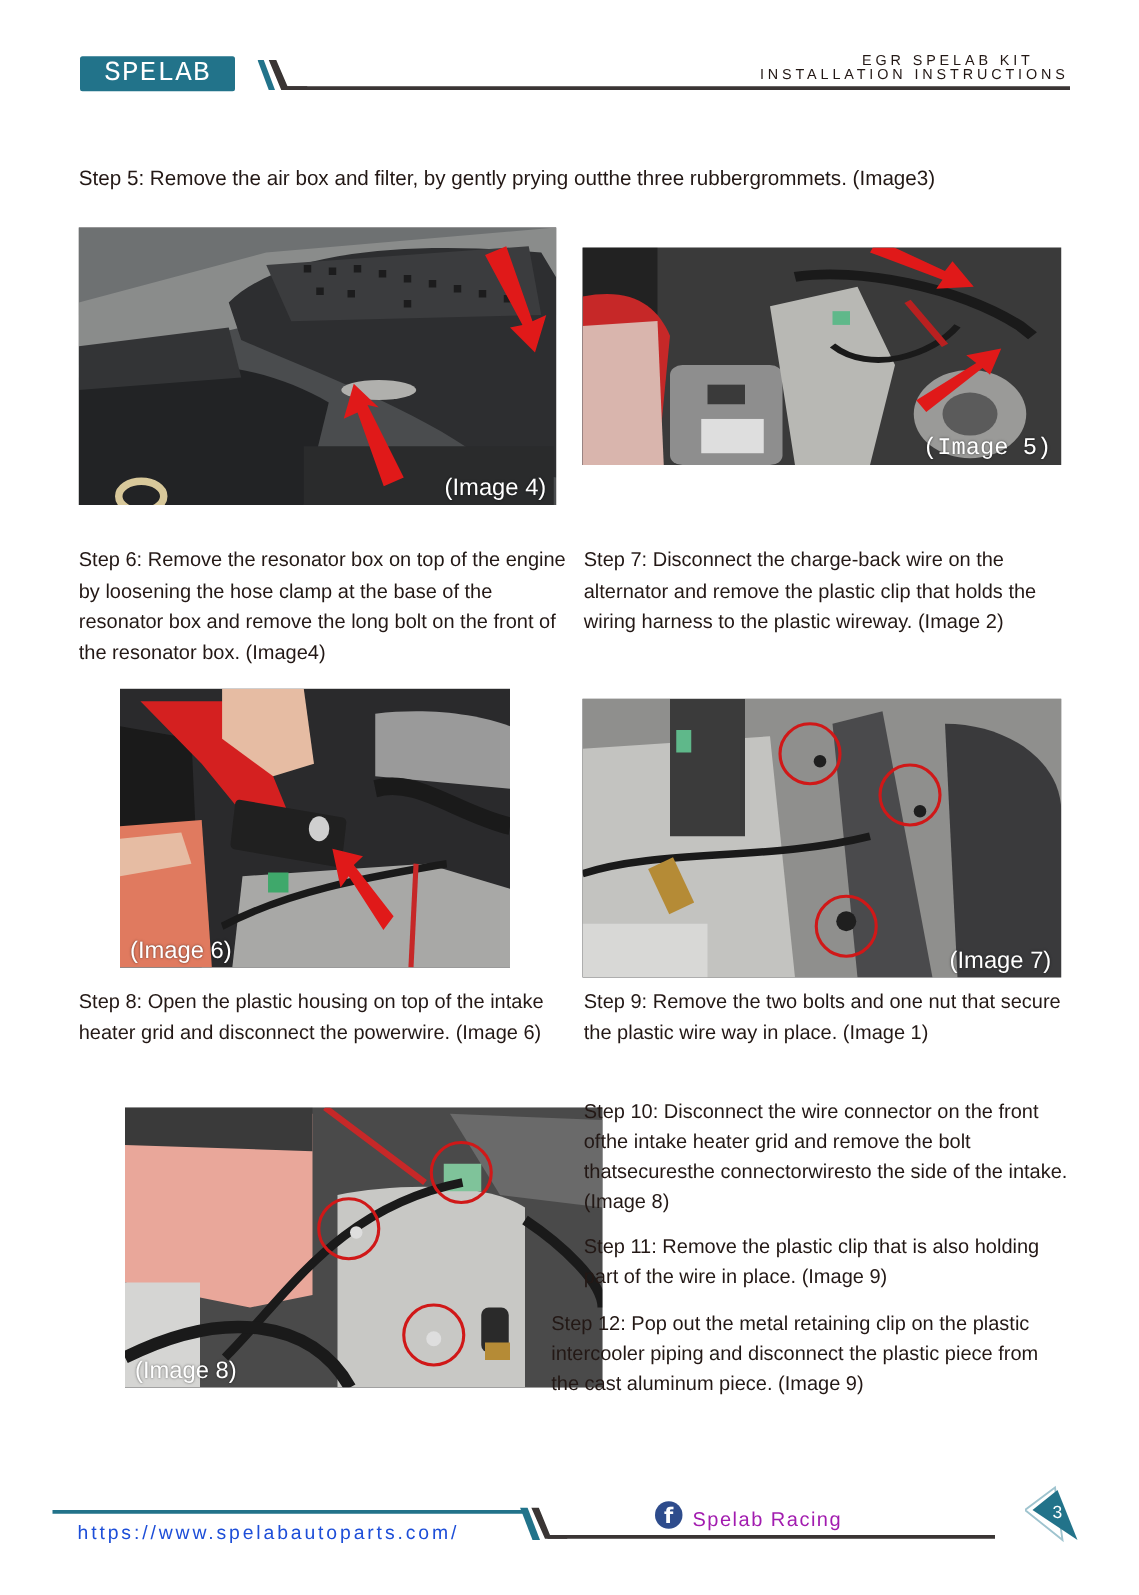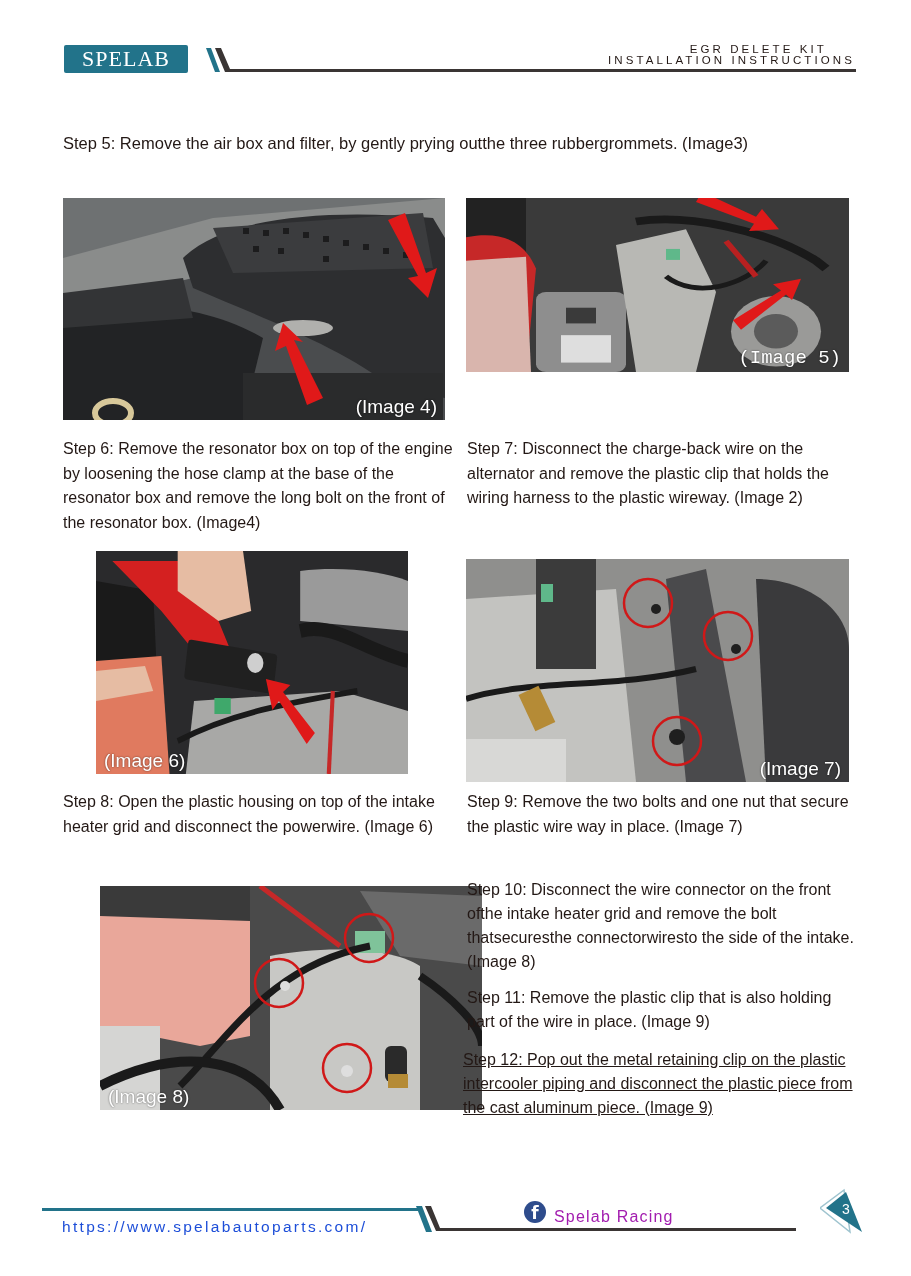--- a/index.html
+++ b/index.html
@@ -6,21 +6,21 @@
   html, body { width: 911px; height: 1276px; background: #ffffff; overflow: hidden; }
   body { position: relative; font-family: "Liberation Sans", sans-serif; color: #231815; }
 
   
   .logo {
     position: absolute; left: 64px; top: 45px; width: 124px; height: 28px;
     background: #22738a; border-radius: 2px;
     display: flex; align-items: center; justify-content: center;
   }
   .logo span {
-    font-family: Liberation Serif, serif; font-size: 22px; font-weight: 400;
+    font-family: Liberation Mono, monospace; font-size: 22px; font-weight: 400;
     color: #ffffff; letter-spacing: 1px; line-height: 1;
   }
   .hdr-slashes { position: absolute; left: 206px; top: 48px; width: 40px; height: 26px; }
   .hdr-rule { position: absolute; left: 228px; top: 69px; width: 628px; height: 3px; background: #3a3534; }
   .hdr-title {
     position: absolute; right: 56px; top: 44px; text-align: right;
     font-size: 11.5px; letter-spacing: 3.1px; line-height: 11px; color: #231815;
   }
   .hdr-title .t1 { display: block; padding-right: 28px; }
   .hdr-title .t2 { display: block; }
@@ -32,33 +32,33 @@
   
   .photo { position: absolute; overflow: hidden; background: #555; }
   .photo svg { position: absolute; left: 0; top: 0; width: 100%; height: 100%; }
   .photo .cap {
     position: absolute; bottom: 4px; font-size: 19px; color: #ffffff;
     text-shadow: 0 0 2px rgba(0,0,0,0.6); line-height: 1;
   }
   .cap.right { right: 8px; }
   .cap.left { left: 8px; }
 
-  .img4 { left: 63px; top: 198px; width: 382px; height: 222px; }
+  .img4 { left: 63px; top: 182px; width: 382px; height: 222px; }
   .img5 { left: 466px; top: 198px; width: 383px; height: 174px; font-family: Liberation Mono, monospace; }
   .img6 { left: 50px; top: 551px; width: 312px; height: 223px; margin-left: 46px; }
   .img7 { left: 466px; top: 559px; width: 383px; height: 223px; }
   .img8 { left: 63px; top: 886px; width: 382px; height: 224px; margin-left: 37px; }
 
   .step6 { left: 63px; top: 437px; width: 395px; }
   .step7 { left: 467px; top: 437px; width: 395px; }
   .step8 { left: 63px; top: 790px; width: 395px; }
   .step9 { left: 467px; top: 790px; width: 395px; }
   .step10 { left: 467px; top: 878px; width: 395px; line-height: 24px; }
   .step11 { left: 467px; top: 986px; width: 395px; line-height: 24px; }
-  .step12 { left: 463px; top: 1048px; width: 395px; line-height: 24px; height: 86px; overflow: hidden; text-decoration: underline; }
+  .step12 { left: 441px; top: 1048px; width: 395px; line-height: 24px; height: 86px; overflow: hidden; }
 
   
   .ftr-blue { position: absolute; left: 42px; top: 1208px; width: 380px; height: 3px; background: #22738a; }
   .ftr-slashes { position: absolute; left: 414px; top: 1206px; width: 40px; height: 28px; }
   .ftr-dark { position: absolute; left: 438px; top: 1228px; width: 358px; height: 3px; background: #3a3534; }
   .ftr-url {
     position: absolute; left: 62px; top: 1218px; font-size: 15.5px; letter-spacing: 2.3px;
     color: #1d4ed8;
   }
   .fb {
@@ -79,21 +79,21 @@
 
 <div class="logo">
   <span>SPELAB</span>
 </div>
 <svg class="hdr-slashes" viewBox="0 0 40 26">
   <polygon points="0,0 5,0 14,24 9,24" fill="#22738a"></polygon>
   <polygon points="9,0 15,0 24,21 40,21 40,24 19,24" fill="#3a3534"></polygon>
 </svg>
 <div class="hdr-rule"></div>
 <div class="hdr-title">
-  <span class="t1">EGR DELETE KIT</span>
+  <span class="t1">EGR SPELAB KIT</span>
   <span class="t2">INSTALLATION INSTRUCTIONS</span>
 </div>
 
 <p class="para step5">Step 5: Remove the air box and filter, by gently prying outthe three rubbergrommets. (Image3)</p>
 
 <div class="photo img4">
   <svg viewBox="0 0 382 222" preserveAspectRatio="none">
     <rect width="382" height="222" fill="#4a4c4e"></rect>
     <rect width="382" height="70" fill="#6e7172"></rect>
     <path d="M0,60 L150,20 L382,0 L382,40 L130,80 L0,110 Z" fill="#8a8c8b"></path>
@@ -185,21 +185,21 @@
     <circle cx="270" cy="90" r="5" fill="#1f1f1f"></circle>
     <circle cx="211" cy="178" r="8" fill="#1f1f1f"></circle>
     <circle cx="182" cy="44" r="24" fill="none" stroke="#d01818" stroke-width="2.5"></circle>
     <circle cx="262" cy="77" r="24" fill="none" stroke="#d01818" stroke-width="2.5"></circle>
     <circle cx="211" cy="182" r="24" fill="none" stroke="#d01818" stroke-width="2.5"></circle>
   </svg>
   <span class="cap right">(Image 7)</span>
 </div>
 
 <p class="para step8">Step 8: Open the plastic housing on top of the intake heater grid and disconnect the powerwire. (Image 6)</p>
-<p class="para step9">Step 9: Remove the two bolts and one nut that secure the plastic wire way in place. (Image 7)</p>
+<p class="para step9">Step 9: Remove the two bolts and one nut that secure the plastic wire way in place. (Image 1)</p>
 
 <div class="photo img8">
   <svg viewBox="0 0 382 224" preserveAspectRatio="none">
     <rect width="382" height="224" fill="#4a4a4a"></rect>
     <path d="M0,5 L150,5 L150,150 L100,160 L0,140 Z" fill="#e9a79a"></path>
     <path d="M0,0 L150,0 L150,35 L0,30 Z" fill="#3a3a3a"></path>
     <rect x="0" y="140" width="60" height="84" fill="#d5d5d3"></rect>
     <path d="M170,70 C220,60 290,60 320,80 L320,224 L170,224 Z" fill="#c8c8c5"></path>
     <path d="M260,5 L382,10 L382,80 L300,70 Z" fill="#6a6a6a"></path>
     <path d="M160,0 L240,60" stroke="#c62828" stroke-width="5"></path>

